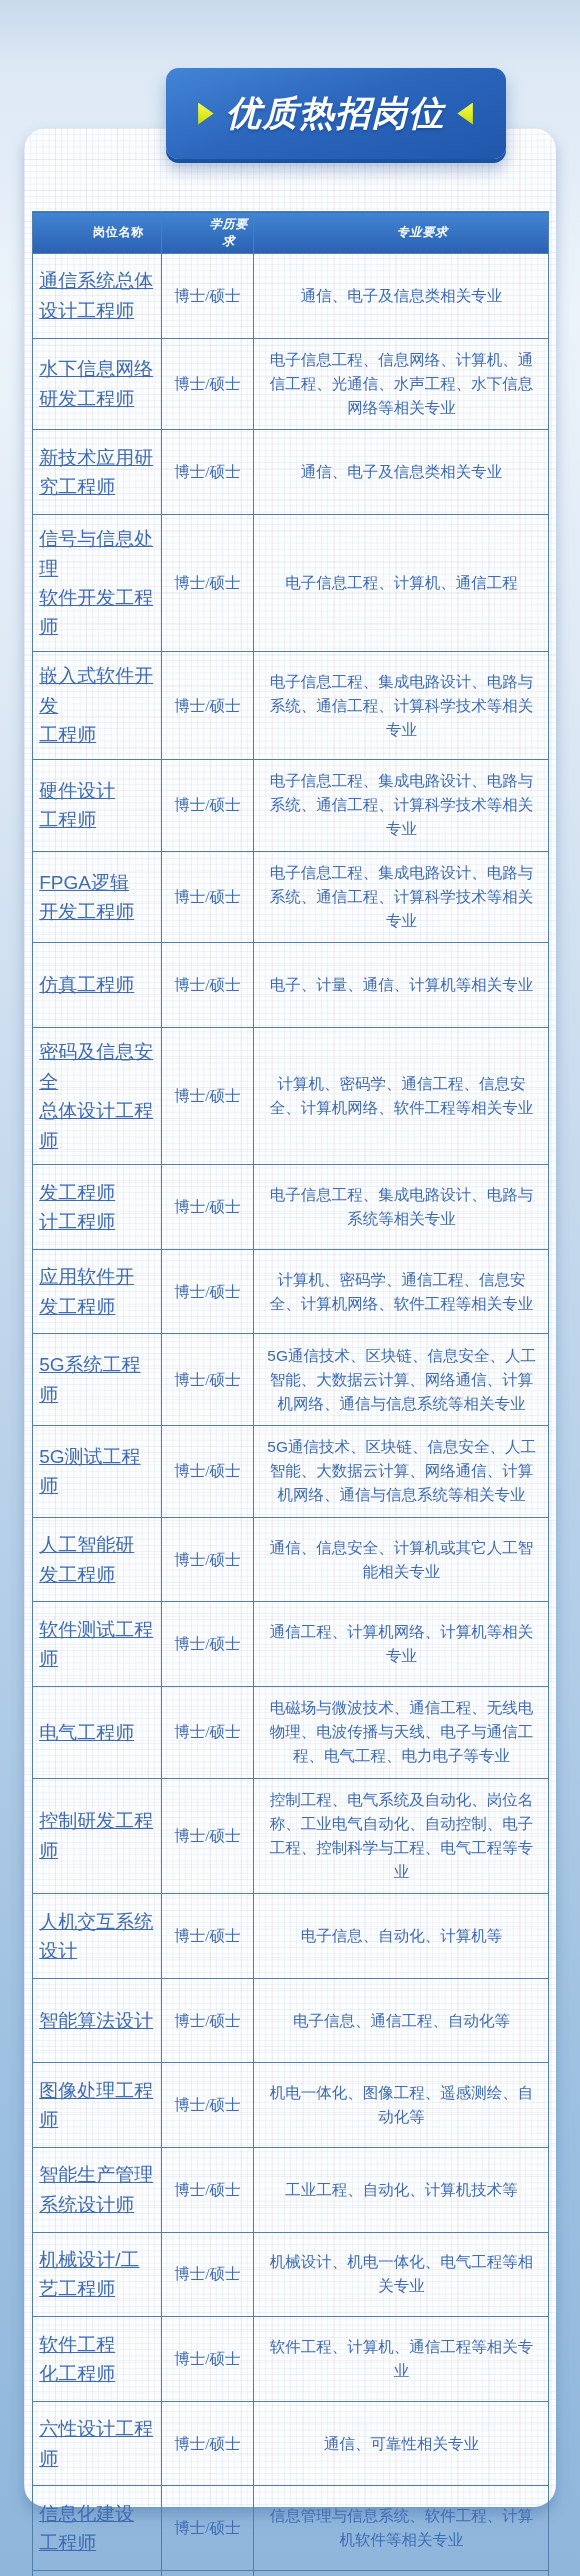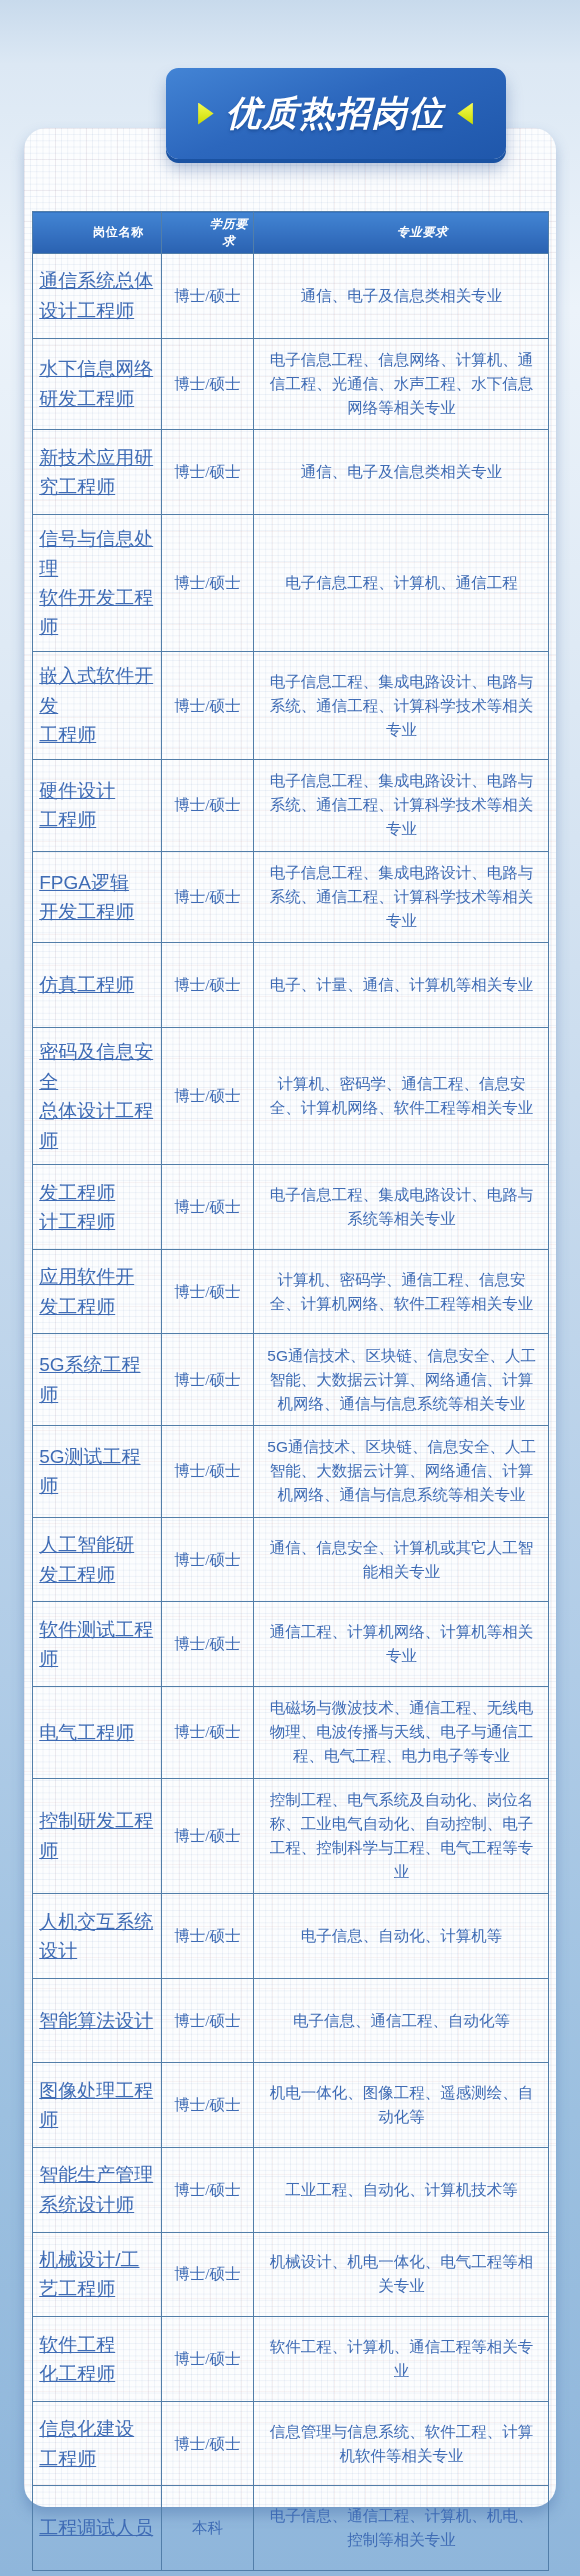--- a/index.html
+++ b/index.html
@@ -274,20 +274,25 @@
           <td class="col-edu">博士/硕士</td>
           <td class="col-major">机械设计、机电一体化、电气工程等相关专业</td>
         </tr>
         <tr>
           <td class="col-name">软件工程
 化工程师</td>
           <td class="col-edu">博士/硕士</td>
           <td class="col-major">软件工程、计算机、通信工程等相关专业</td>
         </tr>
         <tr>
+          <td class="col-name">六性设计工程师</td>
+          <td class="col-edu">博士/硕士</td>
+          <td class="col-major">通信、可靠性相关专业</td>
+        </tr>
+        <tr>
           <td class="col-name">信息化建设
 工程师</td>
           <td class="col-edu">博士/硕士</td>
           <td class="col-major">信息管理与信息系统、软件工程、计算机软件等相关专业</td>
         </tr>
         <tr>
           <td class="col-name">工程调试人员</td>
           <td class="col-edu">本科</td>
           <td class="col-major">电子信息、通信工程、计算机、机电、控制等相关专业</td>
         </tr>

